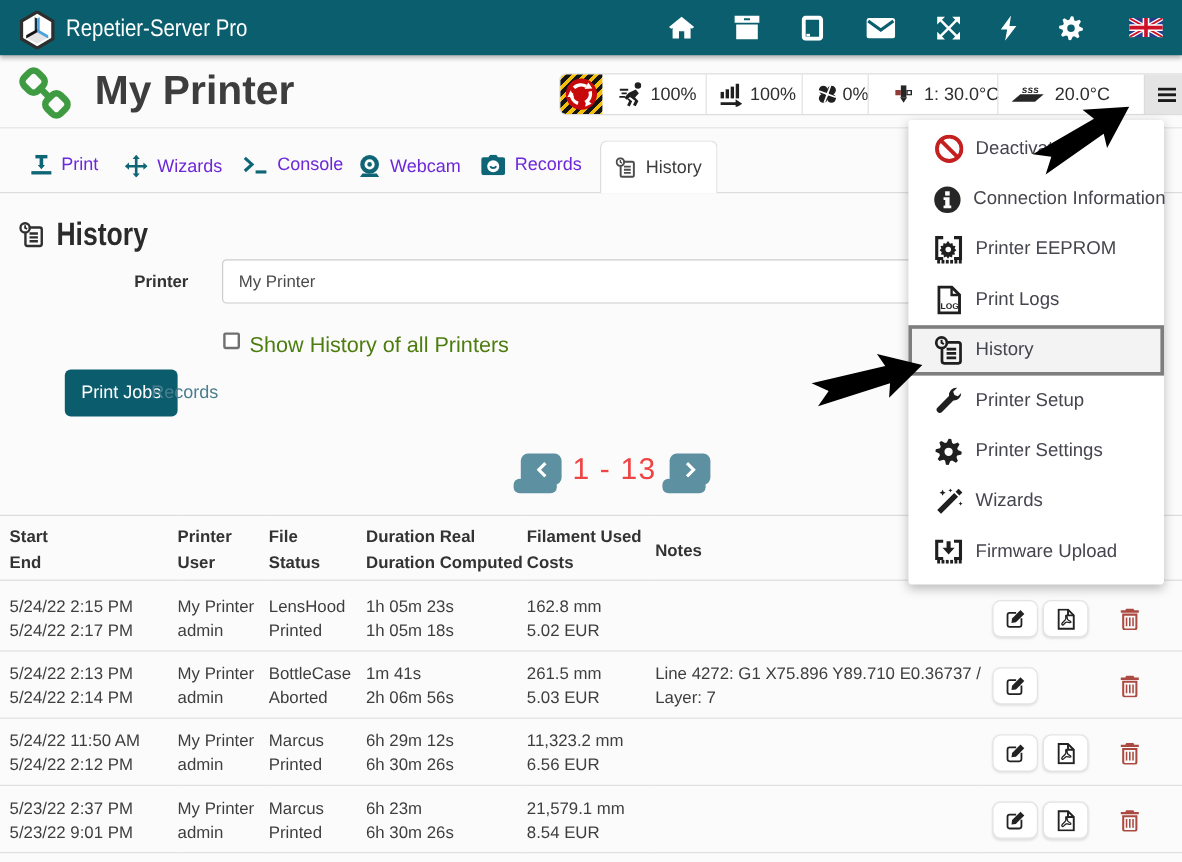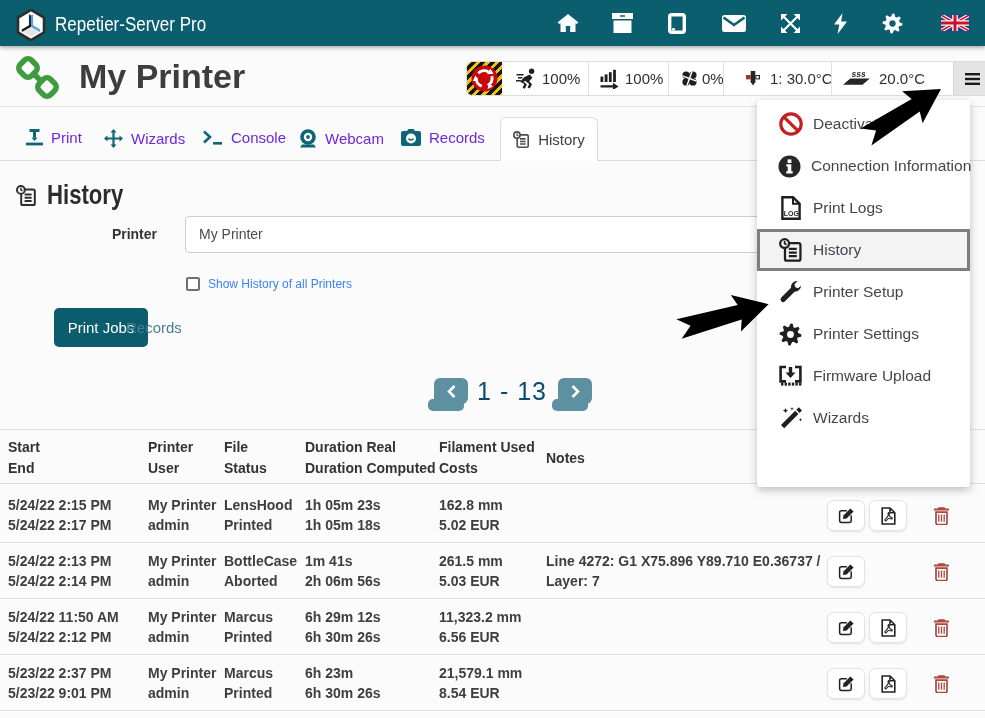--- a/index.html
+++ b/index.html
@@ -24,30 +24,30 @@
   .tab { position:absolute; top:22px; display:flex; align-items:center; color:#6d28d9; font-size:15px; }
   .tab svg { margin-right:8px; }
   .tab-active { position:absolute; left:500px; top:10px; width:98px; height:44px; background:#fff; border:1px solid #ddd; border-bottom:none; border-radius:6px 6px 0 0; display:flex; align-items:center; justify-content:center; color:#3c3c3c; font-size:15px; }
   .tab-active svg { margin-right:8px; }
   
   .h2row { position:absolute; left:16px; top:180px; display:flex; align-items:center; color:#333; }
   .h2row .t { font-size:27px; font-weight:bold; margin-left:10px; color:#2b2b2b; transform:scaleX(.82); transform-origin:left center; }
   .flabel { position:absolute; left:0; top:226px; width:157px; text-align:right; font-weight:bold; font-size:14px; color:#333; }
   .fselect { position:absolute; left:185px; top:216px; width:779px; height:37px; background:#fff; border:1px solid #ccc; border-radius:4px; font-size:14px; color:#4a4a4a; line-height:35px; padding-left:13px; }
   .chk { position:absolute; left:186px; top:277px; width:14px; height:14px; border:2px solid #6f6f6f; border-radius:2px; background:#fff; }
-  .chklabel { position:absolute; left:208px; top:277px; font-size:12px; color:#3b82f6; }
+  .chklabel { position:absolute; left:208px; top:277px; font-size:18px; color:#4d7c0f; }
   .btn-pj { position:absolute; left:15px; top:308px; width:94px; height:39px; background:#0b5d6e; border-radius:5px; color:#fff; font-size:15px; display:flex; align-items:center; justify-content:center;margin-left:39px; }
   .summary { position:absolute; left:126px; top:319px; font-size:15px; color:#4a7e8e; }
   
   .pagbtn { position:absolute; width:34px; height:26px; background:#5d90a0; border-radius:6px; display:flex; align-items:center; justify-content:center; }
   .pagbtn::after { content:""; position:absolute; left:-6px; top:21px; width:36px; height:12px; background:#5d90a0; border-radius:5px; z-index:-1; }
-  .pagnum { position:absolute; left:470px; top:377px; width:84px; text-align:center; font-size:25px; color:#0c4a6e; letter-spacing:1px; }
+  .pagnum { position:absolute; left:470px; top:377px; width:84px; text-align:center; font-size:25px; color:#ef4444; letter-spacing:1px; }
   
   table.hist { position:absolute; left:0; top:429px; width:985px; border-collapse:collapse; table-layout:fixed; font-size:14px; color:#3e3e3e; }
-  table.hist td, table.hist th { vertical-align:middle; text-align:left; font-weight:bold; padding:0; line-height:19.5px; }
+  table.hist td, table.hist th { vertical-align:middle; text-align:left; font-weight:normal; padding:0; line-height:19.5px; }
   table.hist .c1 { padding-left:8px; }
   table.hist thead td { border-top:1px solid #ddd; border-bottom:1px solid #ddd; font-weight:bold; color:#333; height:54px; line-height:21px; padding-top:3px; }
   table.hist tbody td { border-bottom:1px solid #e0e0e0; height:56px; padding-top:2px; } table.hist tr.r1 td { height:59px; padding-top:5px; } table.hist tr.r4 td { height:56px; } .nw{white-space:nowrap;}
   .actwrap { display:flex; align-items:center; }
   .abtn { width:38px; height:31px; background:#fff; border:1px solid #e4e4e4; border-radius:7px; box-shadow:0 1px 2px rgba(0,0,0,.1); display:flex; align-items:center; justify-content:center; margin-right:4px; }
   
   .menu { position:absolute; left:757px; top:100px; width:213px; height:387px; background:#fff; border-radius:3px; box-shadow:0 3px 9px rgba(0,0,0,.25); z-index:10; padding-top:3px; }
   .mi { height:42px; display:flex; align-items:center; padding-left:21px; font-size:15.5px; color:#45454e; white-space:nowrap; }
   .mi .ic { width:25px; height:25px; margin-right:10px; display:flex; align-items:center; justify-content:center; }
   .mi.hl { background:#f3f3f3; border:3px solid #7e7e7e; padding-left:18px; }
@@ -423,20 +423,34 @@
         </svg>
   </span>Deactivate</div>
   <div class="mi"><span class="ic">
     <svg width="23" height="23" viewBox="0 0 23 23">
           <circle cx="11.5" cy="11.5" r="11" fill="#272727"></circle>
           <rect x="9.6" y="4.4" width="3.8" height="3.6" fill="#fff"></rect>
           <path d="M8.3 9.3 H13.3 V16.3 H14.7 V18.6 H8.3 V16.3 H9.7 V11.6 H8.3 Z" fill="#fff"></path>
         </svg>
   </span>Connection Information</div>
   <div class="mi"><span class="ic">
+    <svg width="25" height="25" viewBox="0 0 25 25">
+      <path d="M8 2 H2.6 V19.4 H8 M17 2 H22.4 V19.4 H17" fill="none" stroke="#1f1f1f" stroke-width="2.6"></path>
+      <g fill="#1f1f1f">
+            <rect x="3" y="20.6" width="2.4" height="3"></rect>
+            <rect x="6.6" y="20.6" width="2.4" height="3"></rect>
+            <rect x="10.2" y="20.6" width="2.4" height="3"></rect>
+            <rect x="13.8" y="20.6" width="2.4" height="3"></rect>
+            <rect x="17.4" y="20.6" width="2.4" height="3"></rect>
+            <rect x="21" y="20.6" width="2.4" height="3"></rect>
+          </g>
+      <path d="M12.5 5.2 L13.6 7.1 15.7 6.5 16.1 8.7 18.3 9 17.5 11 19 12.6 17.2 13.9 17.9 16 15.7 16.3 15.4 18.5 13.3 17.8 12 19.6 10.7 17.8 8.6 18.5 8.3 16.3 6.1 16 6.8 13.9 5 12.6 6.5 11 5.7 9 7.9 8.7 8.3 6.5 10.4 7.1 11.5 5.2 Z M14.5 11.9 A2.3 2.3 0 1 0 9.9 11.9 A2.3 2.3 0 1 0 14.5 11.9" fill="#1f1f1f" fill-rule="evenodd"></path>
+    </svg>
+  </span>Printer EEPROM</div>
+  <div class="mi"><span class="ic">
     <svg width="20" height="24" viewBox="0 0 20 24">
           <path d="M1.4 1.2 H12 L18.6 7.8 V22.8 H1.4 Z" fill="none" stroke="#1f1f1f" stroke-width="2.4"></path>
           <path d="M12 1.2 V7.8 H18.6" fill="none" stroke="#1f1f1f" stroke-width="2"></path>
           <text x="2.8" y="19.5" font-size="7" font-weight="bold" fill="#1f1f1f" font-family="Liberation Sans, sans-serif">LOG</text>
         </svg>
   </span>Print Logs</div>
   <div class="mi hl"><span class="ic">
     <svg width="24" height="25" viewBox="0 0 21 22">
       <g fill="none" stroke="#1f1f1f" stroke-width="2">
         <rect x="5.2" y="4.6" width="13.6" height="15.4" rx="1.6" fill="#f3f3f3"></rect>
@@ -450,41 +464,41 @@
     <svg width="24" height="24" viewBox="0 0 24 24" fill="#1f1f1f">
       <path d="M22 5.5 A6.2 6.2 0 0 1 15.5 11.8 L6 21.3 A2.6 2.6 0 0 1 2.3 17.6 L11.8 8.1 A6.2 6.2 0 0 1 18.6 1.1 L15.3 4.4 16.4 7.2 19.2 8.3 Z"></path>
     </svg>
   </span>Printer Setup</div>
   <div class="mi"><span class="ic">
     <svg width="23" height="23" viewBox="0 0 20 20" fill="#1f1f1f">
       <path d="M10.0 0.5 L11.9 0.7 L12.6 3.7 L13.8 4.3 L16.7 3.3 L17.9 4.7 L16.3 7.4 L16.7 8.7 L19.5 10.0 L19.3 11.9 L16.3 12.6 L15.7 13.8 L16.7 16.7 L15.3 17.9 L12.6 16.3 L11.3 16.7 L10.0 19.5 L8.1 19.3 L7.4 16.3 L6.2 15.7 L3.3 16.7 L2.1 15.3 L3.7 12.6 L3.3 11.3 L0.5 10.0 L0.7 8.1 L3.7 7.4 L4.3 6.2 L3.3 3.3 L4.7 2.1 L7.4 3.7 L8.7 3.3 Z M13.0 10.0 A3.0 3.0 0 1 0 7.0 10.0 A3.0 3.0 0 1 0 13.0 10.0 Z"></path>
     </svg>
   </span>Printer Settings</div>
   <div class="mi"><span class="ic">
+    <svg width="24" height="24" viewBox="0 0 24 24" fill="#1f1f1f">
+      <path d="M2 22 L16.2 7.8 19.4 11 5.2 25.2 Z M17.3 6.7 L19.8 4.2 23 7.4 20.5 9.9 Z" transform="translate(0,-3)"></path>
+      <path d="M6.5 2 l.8 1.8 1.8 .8 -1.8 .8 -.8 1.8 -.8 -1.8 -1.8 -.8 1.8 -.8 Z"></path>
+      <path d="M13 1 l.5 1.2 1.2 .5 -1.2 .5 -.5 1.2 -.5 -1.2 -1.2 -.5 1.2 -.5 Z"></path>
+      <path d="M21.5 12 l.5 1.2 1.2 .5 -1.2 .5 -.5 1.2 -.5 -1.2 -1.2 -.5 1.2 -.5 Z"></path>
+    </svg>
+  </span>Wizards</div>
+  <div class="mi"><span class="ic">
     <svg width="25" height="24" viewBox="0 0 25 24">
       <path d="M8 3 H2.6 V17.4 H8 M17 3 H22.4 V17.4 H17" fill="none" stroke="#1f1f1f" stroke-width="2.6"></path>
       <g fill="#1f1f1f">
             <rect x="3" y="18.6" width="2.4" height="3"></rect>
             <rect x="6.6" y="18.6" width="2.4" height="3"></rect>
             <rect x="10.2" y="18.6" width="2.4" height="3"></rect>
             <rect x="13.8" y="18.6" width="2.4" height="3"></rect>
             <rect x="17.4" y="18.6" width="2.4" height="3"></rect>
             <rect x="21" y="18.6" width="2.4" height="3"></rect>
           </g>
       <path d="M10.8 3 H14.2 V8.5 H17.5 L12.5 14 7.5 8.5 H10.8 Z" fill="#1f1f1f"></path>
     </svg>
   </span>Firmware Upload</div>
-  <div class="mi"><span class="ic">
-    <svg width="24" height="24" viewBox="0 0 24 24" fill="#1f1f1f">
-      <path d="M2 22 L16.2 7.8 19.4 11 5.2 25.2 Z M17.3 6.7 L19.8 4.2 23 7.4 20.5 9.9 Z" transform="translate(0,-3)"></path>
-      <path d="M6.5 2 l.8 1.8 1.8 .8 -1.8 .8 -.8 1.8 -.8 -1.8 -1.8 -.8 1.8 -.8 Z"></path>
-      <path d="M13 1 l.5 1.2 1.2 .5 -1.2 .5 -.5 1.2 -.5 -1.2 -1.2 -.5 1.2 -.5 Z"></path>
-      <path d="M21.5 12 l.5 1.2 1.2 .5 -1.2 .5 -.5 1.2 -.5 -1.2 -1.2 -.5 1.2 -.5 Z"></path>
-    </svg>
-  </span>Wizards</div>
 </div>
 
 <svg class="arrow" style="left:830px;top:75px" width="130" height="80" viewBox="0 0 130 80">
   <g transform="translate(36,62) rotate(-32.6)">
       <polygon points="89,0 55,-19 59,-7.5 0,-10 12,0 0,10 59,7.5 55,19" fill="#000"></polygon>
     </g>
 </svg>
 <svg class="arrow" style="left:660px;top:280px" width="120" height="70" viewBox="0 0 120 70">
   <g transform="translate(19,49) rotate(-15.5)">
       <polygon points="93,0 59,-19 63,-7.5 0,-10 12,0 0,10 63,7.5 59,19" fill="#000"></polygon>

